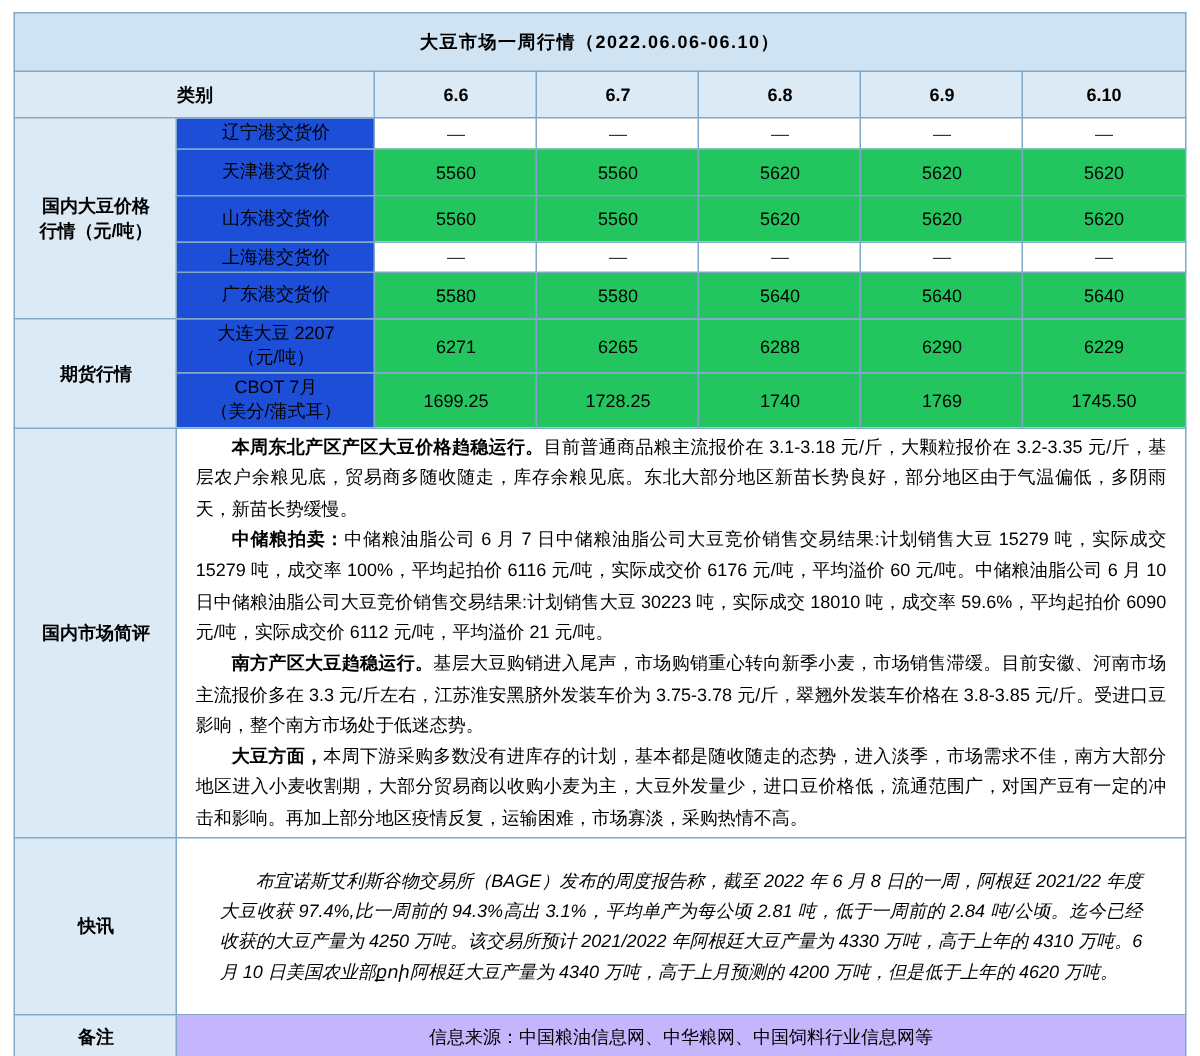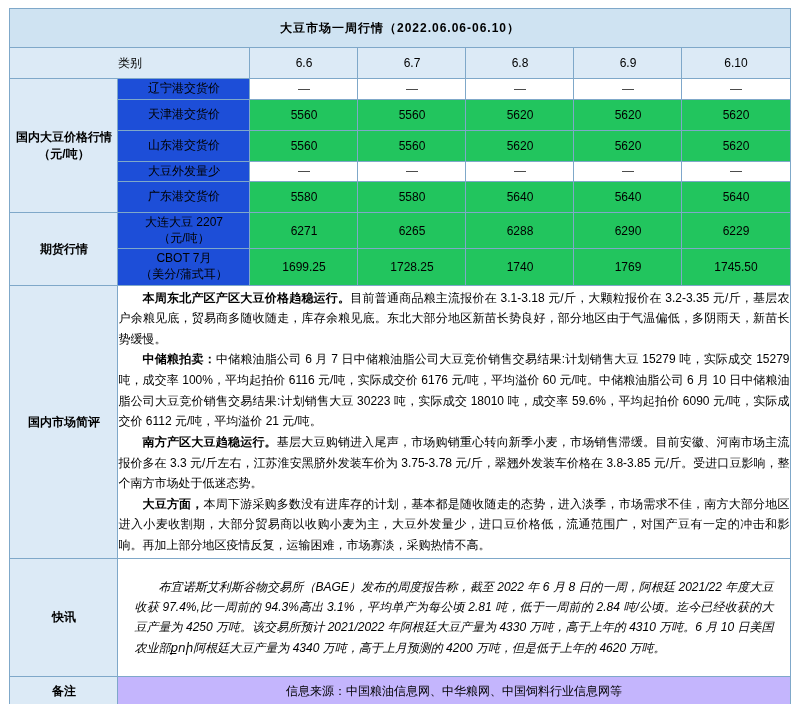--- a/index.html
+++ b/index.html
@@ -15,37 +15,37 @@
     overflow: hidden;
   }
   #sheet {
     width: 780px;
     margin: 8px auto 0 auto;
     border-collapse: collapse;
     table-layout: fixed;
   }
   #sheet td, #sheet th {
     border: 1px solid #7fa8c9;
-    padding: 2px 0;
+    padding: 2px 12px;
     font-size: 12px;
     vertical-align: middle;
   }
   .title-cell {
     background: #cfe3f2;
     text-align: center;
     font-weight: bold;
     font-size: 17px;
     letter-spacing: 1px;
     height: 34px;
     border: 1px solid #7fa8c9;
   }
   .hdr {
     background: #dceaf6;
     text-align: center;
-    font-weight: normal;
+    font-weight: bold;
     font-size: 13px;
     height: 26px;
   }
   .rowhdr {
     background: #dceaf6;
     text-align: center;
     font-weight: bold;
     font-size: 13px;
     line-height: 1.35;
     margin-left: 36px;
@@ -152,21 +152,21 @@
     </tr>
     <tr>
       <td class="subhdr">山东港交货价</td>
       <td class="num">5560</td>
       <td class="num">5560</td>
       <td class="num">5620</td>
       <td class="num">5620</td>
       <td class="num">5620</td>
     </tr>
     <tr>
-      <td class="subhdr">大豆外发量少</td>
+      <td class="subhdr">上海港交货价</td>
       <td class="dash">—</td>
       <td class="dash">—</td>
       <td class="dash">—</td>
       <td class="dash">—</td>
       <td class="dash">—</td>
     </tr>
     <tr>
       <td class="subhdr">广东港交货价</td>
       <td class="num">5580</td>
       <td class="num">5580</td>

